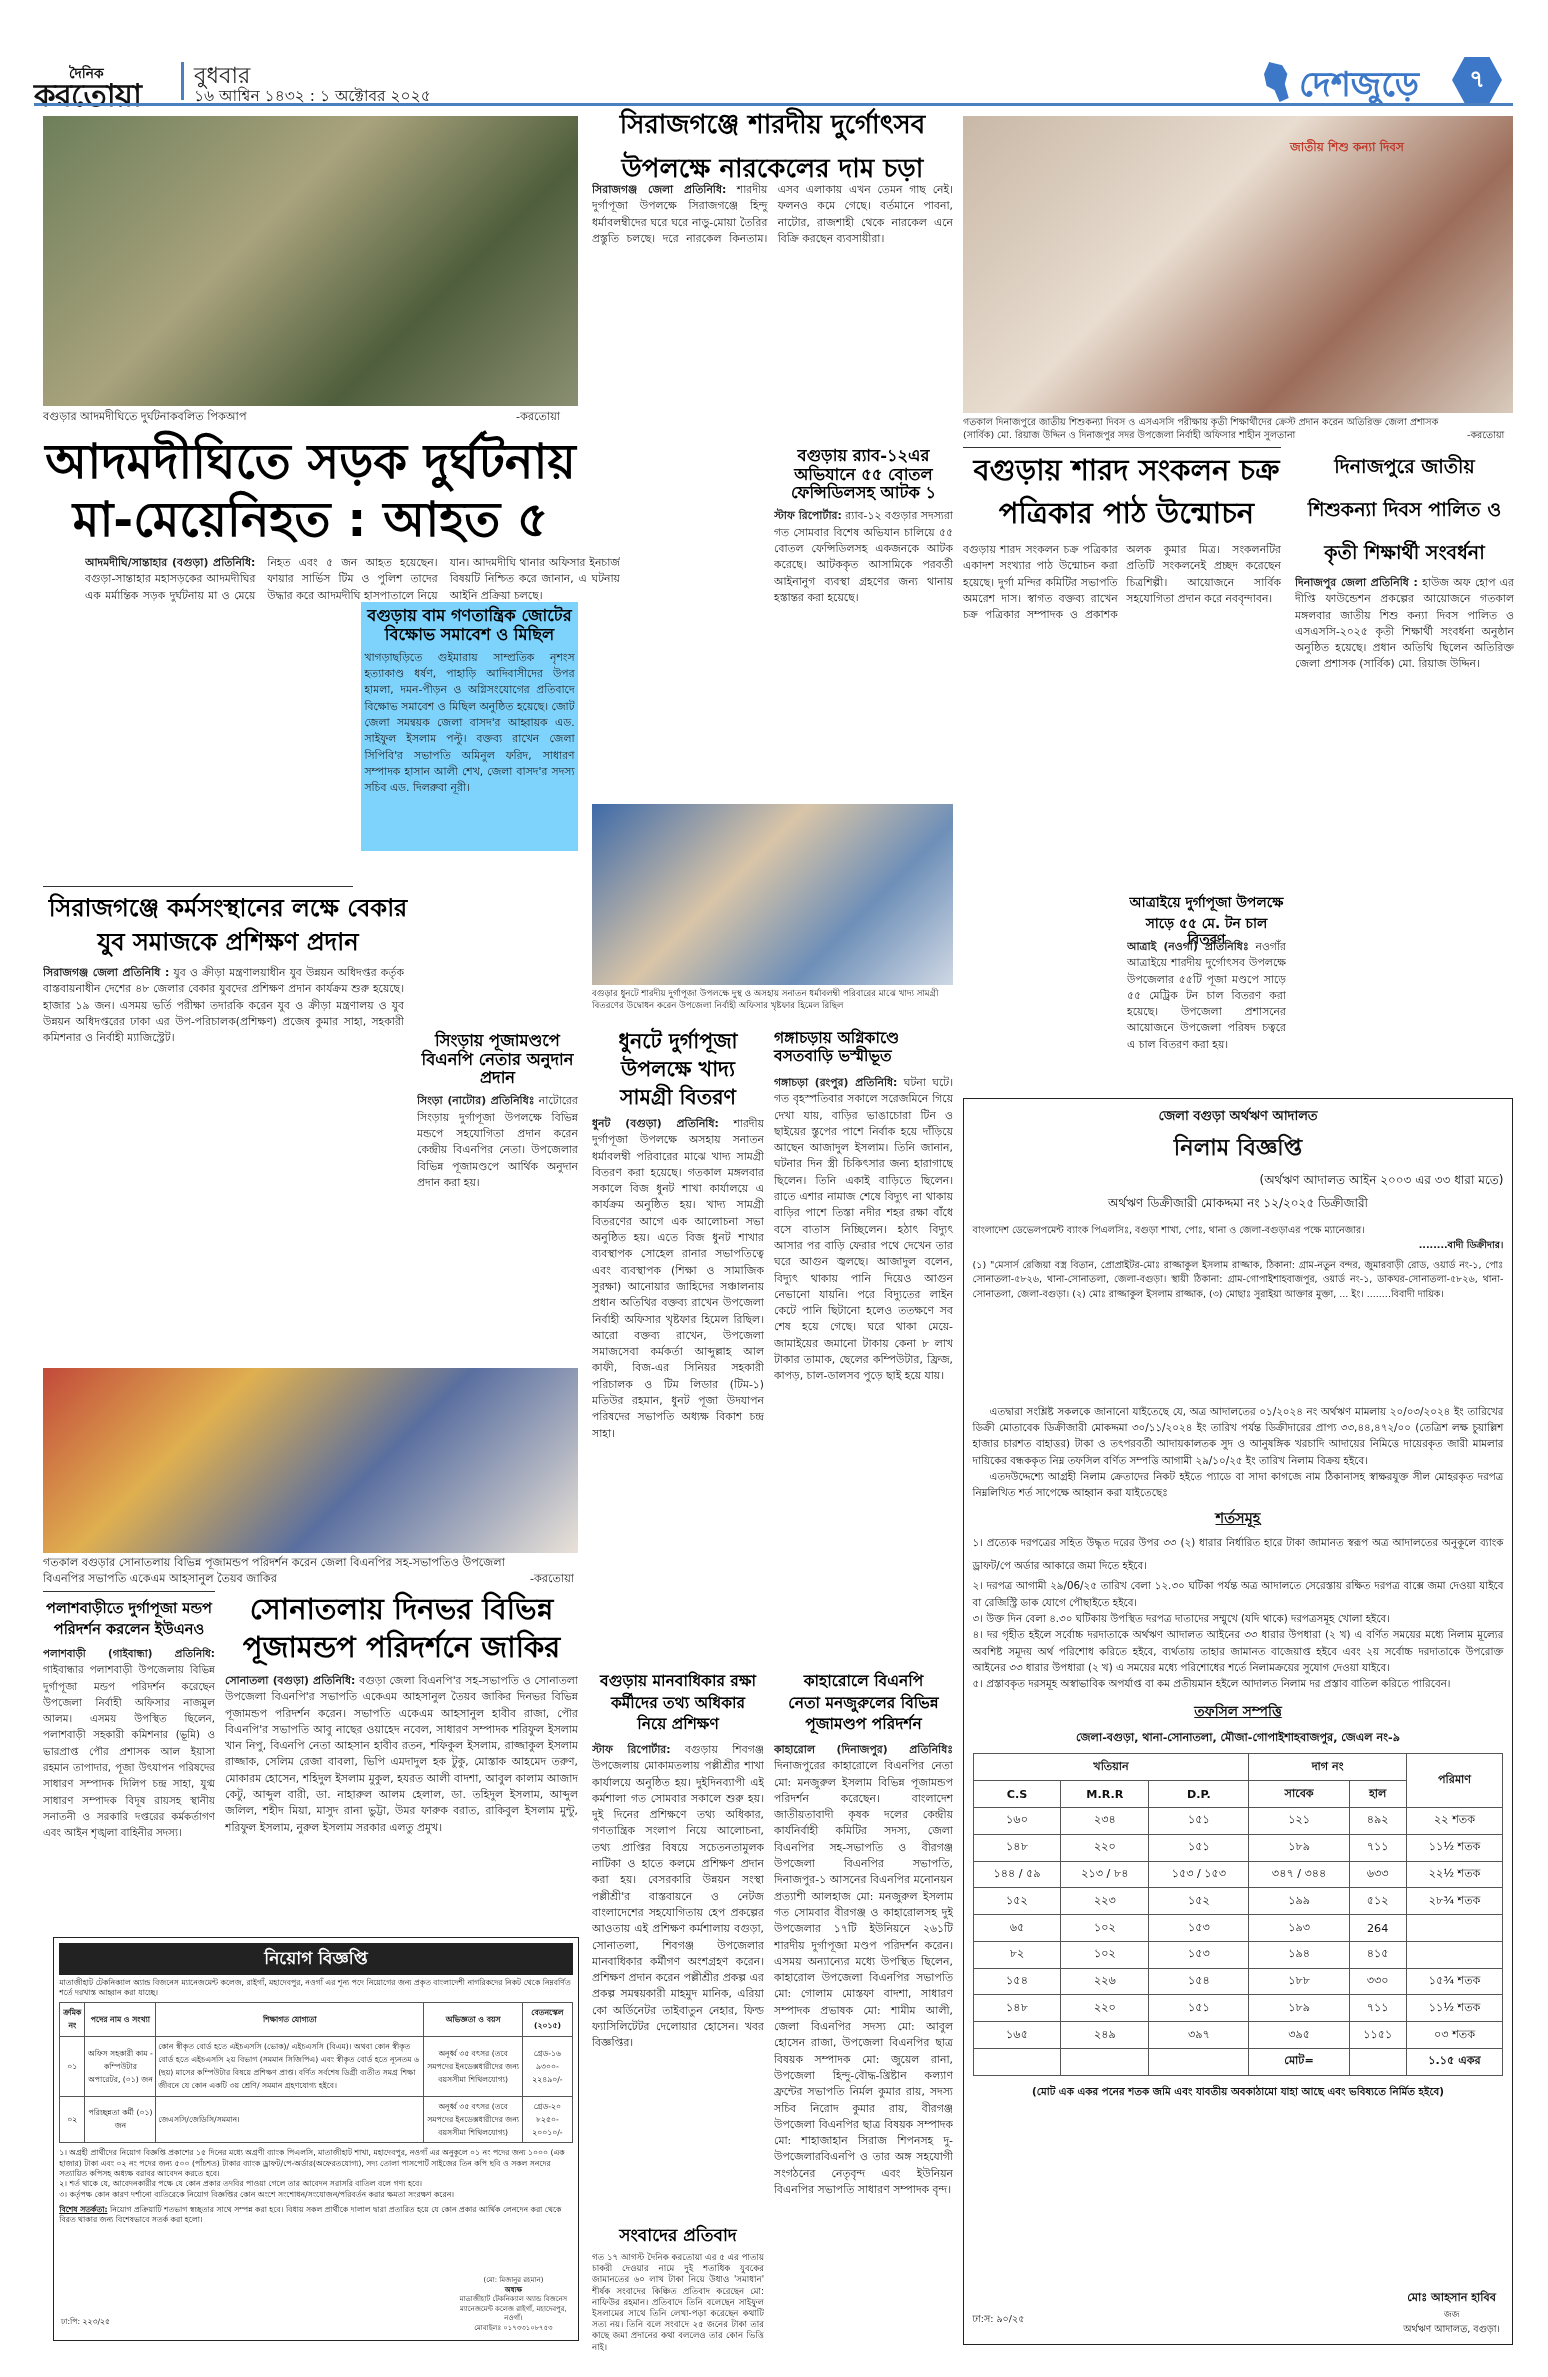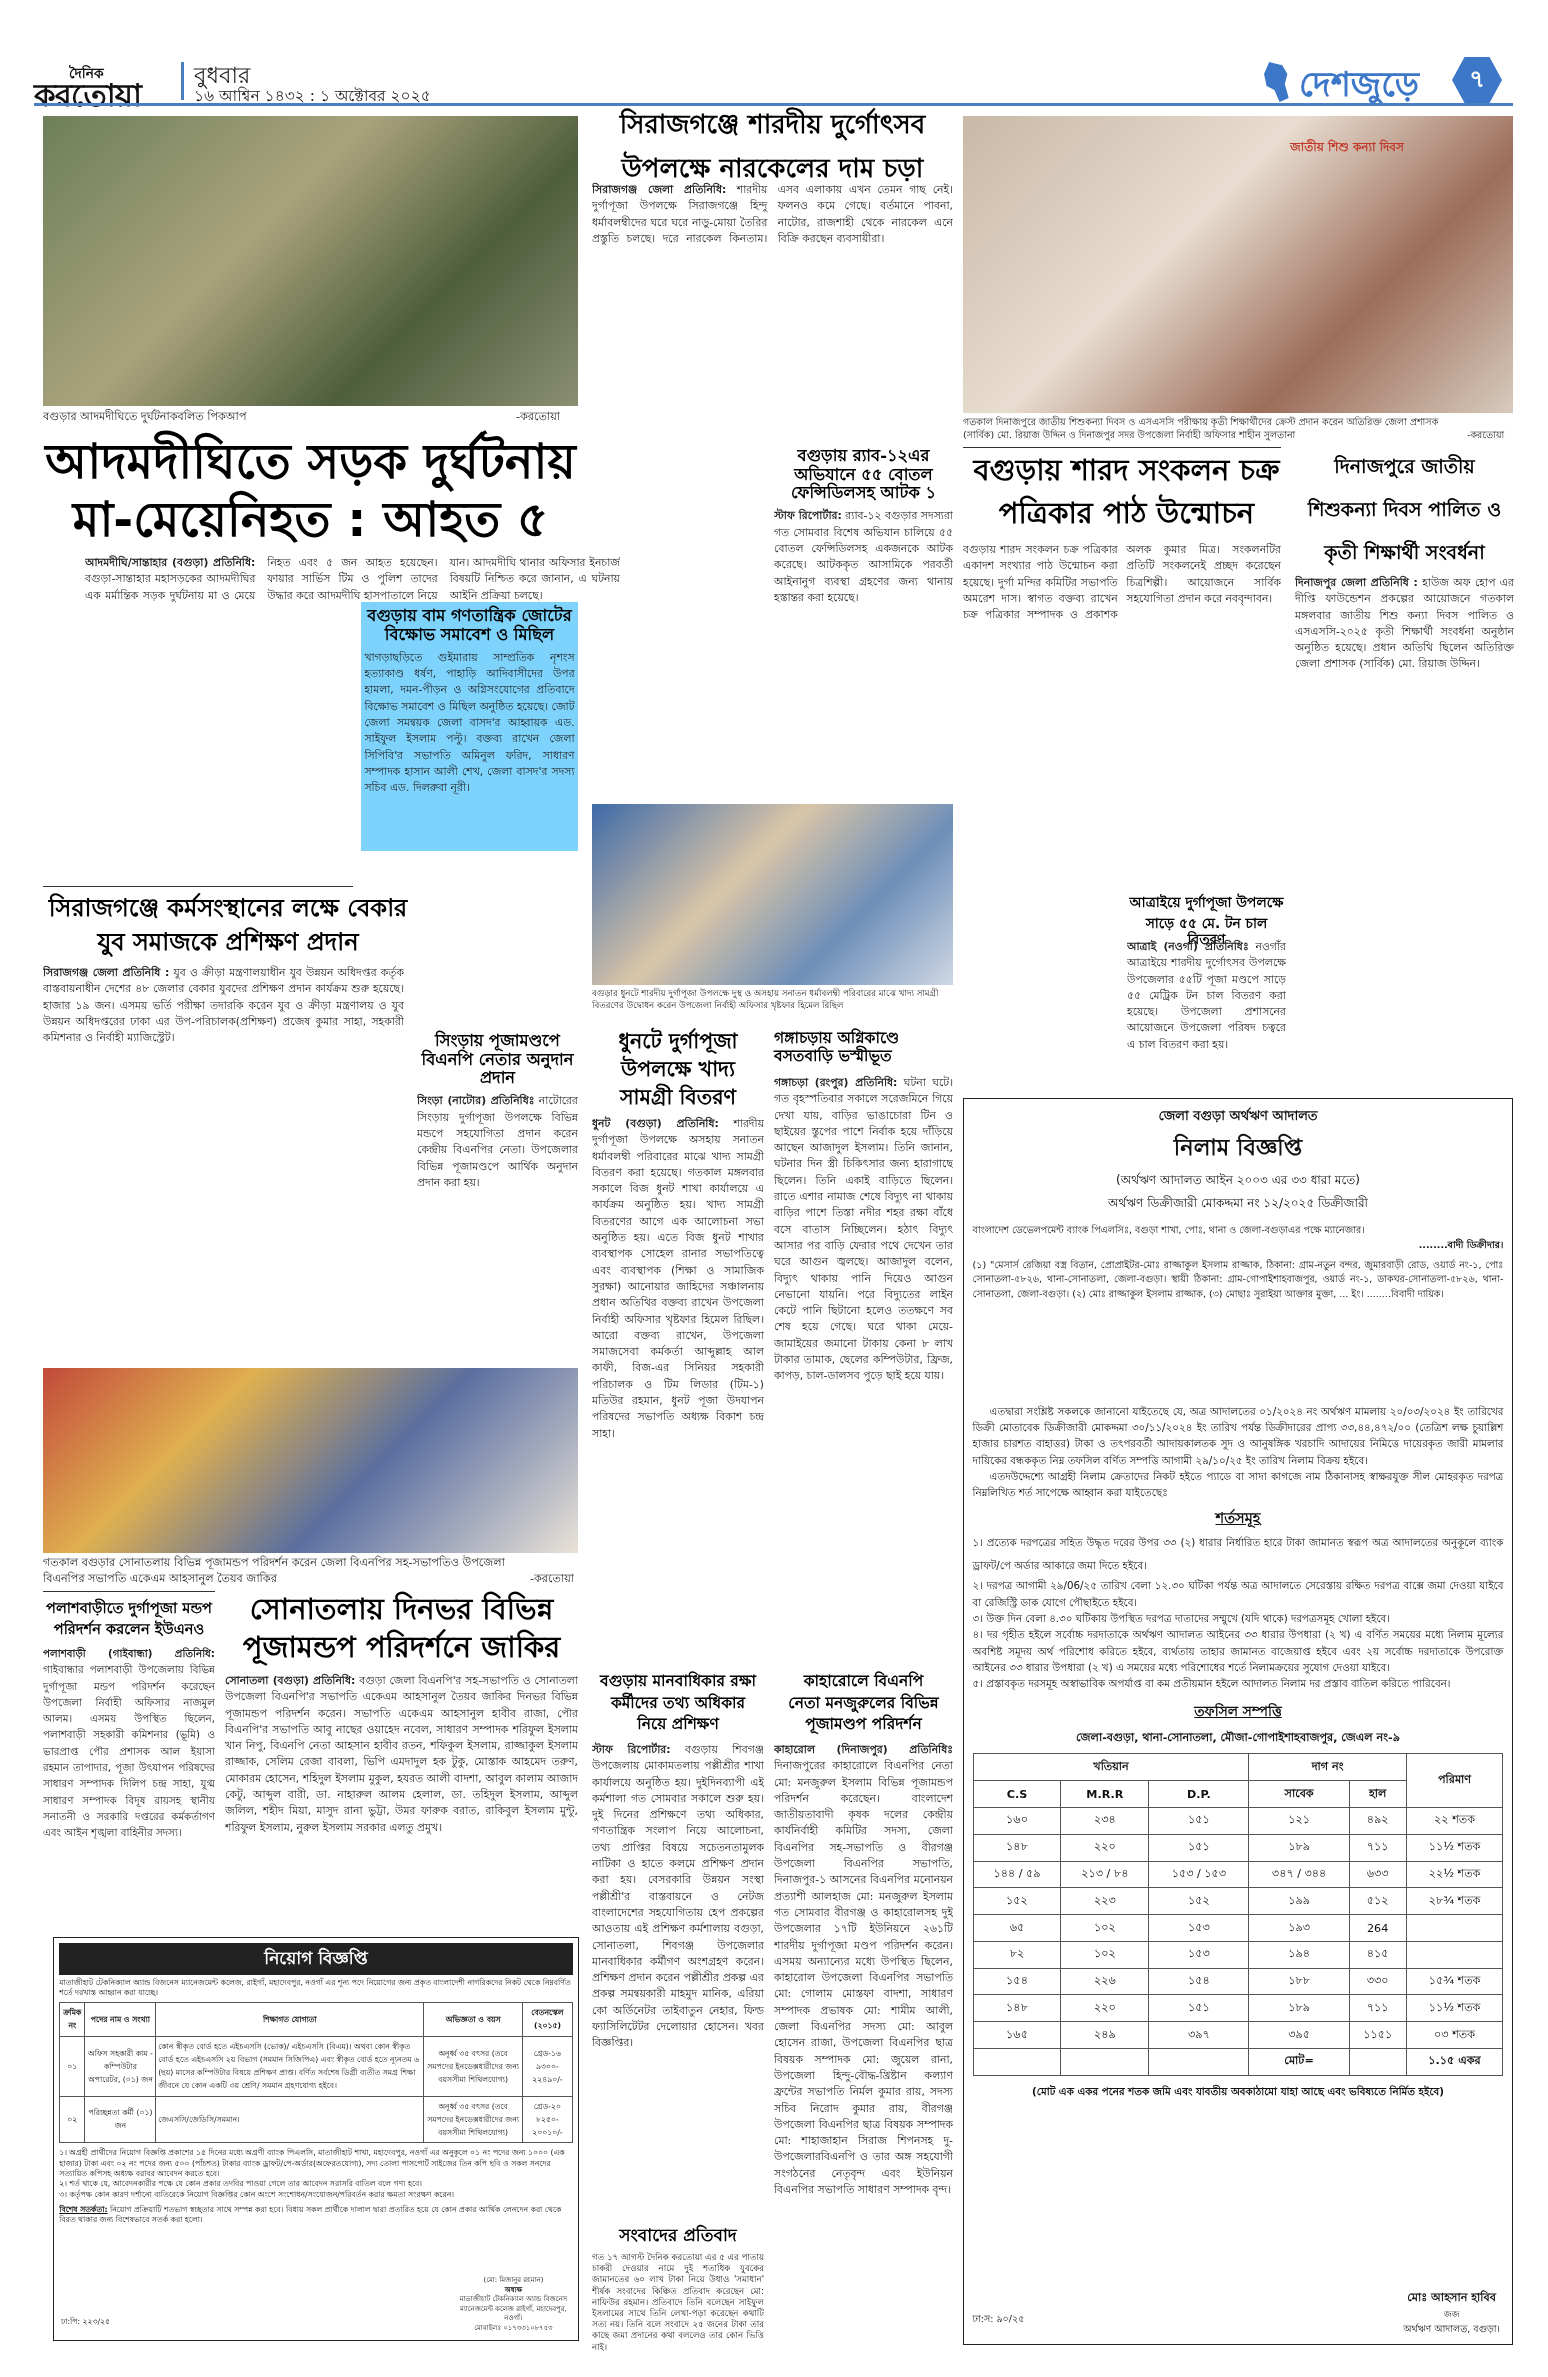--- a/index.html
+++ b/index.html
@@ -210,21 +210,21 @@
 <div class="abs headline" style="left:1127px;top:895px;width:159px;font-size:13.8px;text-align:center;">আত্রাইয়ে দুর্গাপূজা উপলক্ষে</div>
 <div class="abs headline" style="left:1127px;top:916px;width:159px;font-size:13.8px;">সাড়ে ৫৫ মে. টন চাল বিতরণ</div>
 <div class="abs body-text" style="left:1127px;top:939px;width:159px;height:129px;">
   <span class="byline">আত্রাই (নওগাঁ) প্রতিনিধিঃ</span>
   <span>নওগাঁর আত্রাইয়ে শারদীয় দুর্গোৎসব উপলক্ষে উপজেলার ৫৫টি পূজা মণ্ডপে সাড়ে ৫৫ মেট্রিক টন চাল বিতরণ করা হয়েছে। উপজেলা প্রশাসনের আয়োজনে উপজেলা পরিষদ চত্বরে এ চাল বিতরণ করা হয়।</span>
 </div>
 
 <div class="abs box" style="left:963px;top:1082px;width:550px;height:1247px;padding:6.9px 8.6px;margin-top:16px;">
   <div style="text-align:center;font-weight:bold;font-size:13px;">জেলা বগুড়া অর্থঋণ আদালত</div>
   <div style="text-align:center;font-weight:bold;font-size:22.4px;margin-top:3.4px;">নিলাম বিজ্ঞপ্তি</div>
-  <div style="text-align:center;font-size:12px;margin-top:3.4px;">(অর্থঋণ আদালত আইন ২০০৩ এর ৩৩ ধারা মতে)</div>
+  <div style="text-align:right;font-size:12px;margin-top:3.4px;">(অর্থঋণ আদালত আইন ২০০৩ এর ৩৩ ধারা মতে)</div>
   <div style="text-align:center;font-size:12px;margin-top:3.4px;">অর্থঋণ ডিক্রীজারী মোকদ্দমা নং ১২/২০২৫ ডিক্রীজারী</div>
   <div style="font-size:9.5px;margin-top:8.6px;">বাংলাদেশ ডেভেলপমেন্ট ব্যাংক পিএলসিঃ, বগুড়া শাখা, পোঃ, থানা ও জেলা-বগুড়াএর পক্ষে ম্যানেজার।</div>
   <div style="font-size:9.5px;text-align:right;font-weight:bold;">........বাদী ডিক্রীদার।</div>
   <div style="font-size:9.5px;line-height:14.6px;margin-top:5.2px;text-align:justify;height:138px;overflow:hidden;">(১) "মেসার্স রেজিয়া বস্ত্র বিতান, প্রোপ্রাইটর-মোঃ রাজ্জাকুল ইসলাম রাজ্জাক, ঠিকানা: গ্রাম-নতুন বন্দর, জুমারবাড়ী রোড, ওয়ার্ড নং-১, পোঃ সোনাতলা-৫৮২৬, থানা-সোনাতলা, জেলা-বগুড়া। স্থায়ী ঠিকানা: গ্রাম-গোপাইশাহবাজপুর, ওয়ার্ড নং-১, ডাকঘর-সোনাতলা-৫৮২৬, থানা-সোনাতলা, জেলা-বগুড়া। (২) মোঃ রাজ্জাকুল ইসলাম রাজ্জাক, (৩) মোছাঃ সুরাইয়া আক্তার মুক্তা, ... ইং। ........বিবাদী দায়িক।</div>
   <div style="font-size:10.3px;line-height:16.3px;margin-top:6.9px;text-align:justify;text-indent:17px;">এতদ্বারা সংশ্লিষ্ট সকলকে জানানো যাইতেছে যে, অত্র আদালতের ০১/২০২৪ নং অর্থঋণ মামলায় ২০/০৩/২০২৪ ইং তারিখের ডিক্রী মোতাবেক ডিক্রীজারী মোকদ্দমা ৩০/১১/২০২৪ ইং তারিখ পর্যন্ত ডিক্রীদারের প্রাপ্য ৩৩,৪৪,৪৭২/০০ (তেত্রিশ লক্ষ চুয়াল্লিশ হাজার চারশত বাহাত্তর) টাকা ও তৎপরবর্তী আদায়কালতক সুদ ও আনুষঙ্গিক খরচাদি আদায়ের নিমিত্তে দায়েরকৃত জারী মামলার দায়িকের বন্ধককৃত নিম্ন তফসিল বর্ণিত সম্পত্তি আগামী ২৯/১০/২৫ ইং তারিখ নিলাম বিক্রয় হইবে।</div>
   <div style="font-size:10.3px;line-height:16.3px;text-align:justify;text-indent:17px;">এতদউদ্দেশ্যে আগ্রহী নিলাম ক্রেতাদের নিকট হইতে প্যাডে বা সাদা কাগজে নাম ঠিকানাসহ স্বাক্ষরযুক্ত সীল মোহরকৃত দরপত্র নিম্নলিখিত শর্ত সাপেক্ষে আহ্বান করা যাইতেছেঃ</div>
   <div style="text-align:center;font-weight:bold;font-size:14.6px;text-decoration:underline;margin-top:6.9px;">শর্তসমূহ</div>
   <div style="font-size:10.3px;line-height:23px;text-align:justify;">১। প্রত্যেক দরপত্রের সহিত উদ্ধৃত দরের উপর ৩৩ (২) ধারার নির্ধারিত হারে টাকা জামানত স্বরূপ অত্র আদালতের অনুকূলে ব্যাংক ড্রাফট/পে অর্ডার আকারে জমা দিতে হইবে।</div>
   <div style="font-size:10.3px;line-height:16.3px;text-align:justify;">২। দরপত্র আগামী ২৯/06/২৫ তারিখ বেলা ১২.৩০ ঘটিকা পর্যন্ত অত্র আদালতে সেরেস্তায় রক্ষিত দরপত্র বাক্সে জমা দেওয়া যাইবে বা রেজিস্ট্রি ডাক যোগে পৌছাইতে হইবে।</div>
   <div style="font-size:10.3px;line-height:16.3px;text-align:justify;">৩। উক্ত দিন বেলা ৪.৩০ ঘটিকায় উপস্থিত দরপত্র দাতাদের সম্মুখে (যদি থাকে) দরপত্রসমূহ খোলা হইবে।</div>

